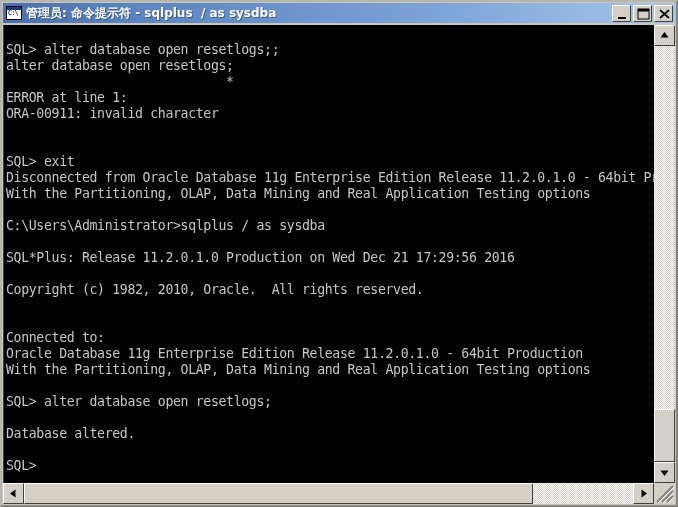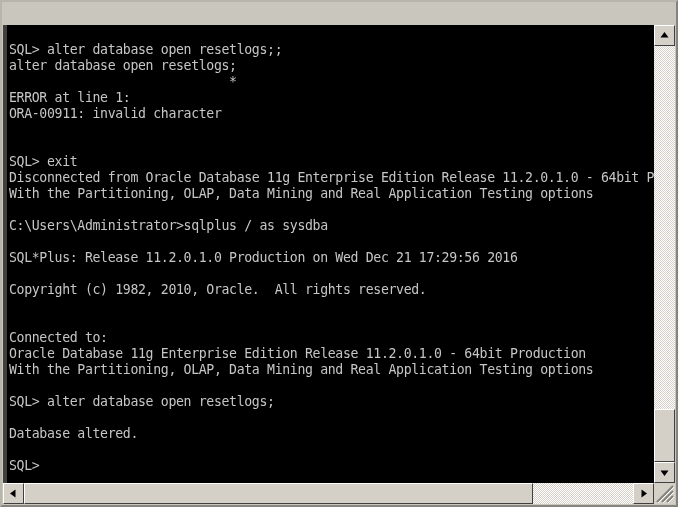--- a/index.html
+++ b/index.html
@@ -97,21 +97,21 @@
 
   
   #terminal-viewport {
     position: absolute;
     left: 1px;
     top: 23px;
     width: 651px;
     height: 458px;
     background: #000000;
     overflow: hidden;
-    border-left: 4px solid #404040;
+    border-left: 1px solid #404040;
   }
   #terminal-lines {
     position: absolute;
     left: 2px;
     top: 1px;
     width: 900px;
     font-family: "DejaVu Sans Mono", monospace;
     font-size: 13.2px;
     line-height: 16px;
     color: #c6c6c6;
@@ -183,20 +183,42 @@
     height: 21px;
     background: #d4d0c8;
     overflow: hidden;
   }
 </style>
 </head>
 <body>
 
 <div id="console-window">
 
+  <div id="title-bar">
+    <div id="title-icon"></div>
+    <div id="title-text">管理员: 命令提示符 - sqlplus  / as sysdba</div>
+    <div id="window-buttons">
+      <div class="win-btn">
+        <svg width="19" height="17" viewBox="0 0 19 17">
+          <rect x="5" y="11" width="8" height="2" fill="#000"></rect>
+        </svg>
+      </div>
+      <div class="win-btn">
+        <svg width="19" height="17" viewBox="0 0 19 17">
+          <rect x="4" y="3" width="11" height="10" fill="none" stroke="#000" stroke-width="1"></rect>
+          <rect x="4" y="3" width="11" height="2.5" fill="#000"></rect>
+        </svg>
+      </div>
+      <div class="win-btn">
+        <svg width="19" height="17" viewBox="0 0 19 17">
+          <path d="M5 4 L14 12 M14 4 L5 12" stroke="#000" stroke-width="1.7" fill="none"></path>
+        </svg>
+      </div>
+    </div>
+  </div>
 
   <div id="terminal-viewport">
     <div id="terminal-lines"><div class="tline"></div><div class="tline">SQL&gt; alter database open resetlogs;;</div><div class="tline">alter database open resetlogs;</div><div class="tline">                             *</div><div class="tline">ERROR at line 1:</div><div class="tline">ORA-00911: invalid character</div><div class="tline"></div><div class="tline"></div><div class="tline">SQL&gt; exit</div><div class="tline">Disconnected from Oracle Database 11g Enterprise Edition Release 11.2.0.1.0 - 64bit Production</div><div class="tline">With the Partitioning, OLAP, Data Mining and Real Application Testing options</div><div class="tline"></div><div class="tline">C:\Users\Administrator&gt;sqlplus / as sysdba</div><div class="tline"></div><div class="tline">SQL*Plus: Release 11.2.0.1.0 Production on Wed Dec 21 17:29:56 2016</div><div class="tline"></div><div class="tline">Copyright (c) 1982, 2010, Oracle.  All rights reserved.</div><div class="tline"></div><div class="tline"></div><div class="tline">Connected to:</div><div class="tline">Oracle Database 11g Enterprise Edition Release 11.2.0.1.0 - 64bit Production</div><div class="tline">With the Partitioning, OLAP, Data Mining and Real Application Testing options</div><div class="tline"></div><div class="tline">SQL&gt; alter database open resetlogs;</div><div class="tline"></div><div class="tline">Database altered.</div><div class="tline"></div><div class="tline">SQL&gt; </div></div>
 
   </div>
 
   <div id="vscrollbar">
     <div class="sb-btn" id="vsb-up">
       <svg width="19" height="19" viewBox="0 0 19 19">
         <path d="M9.5 6 L13.5 11.5 L5.5 11.5 Z" fill="#000"></path>

